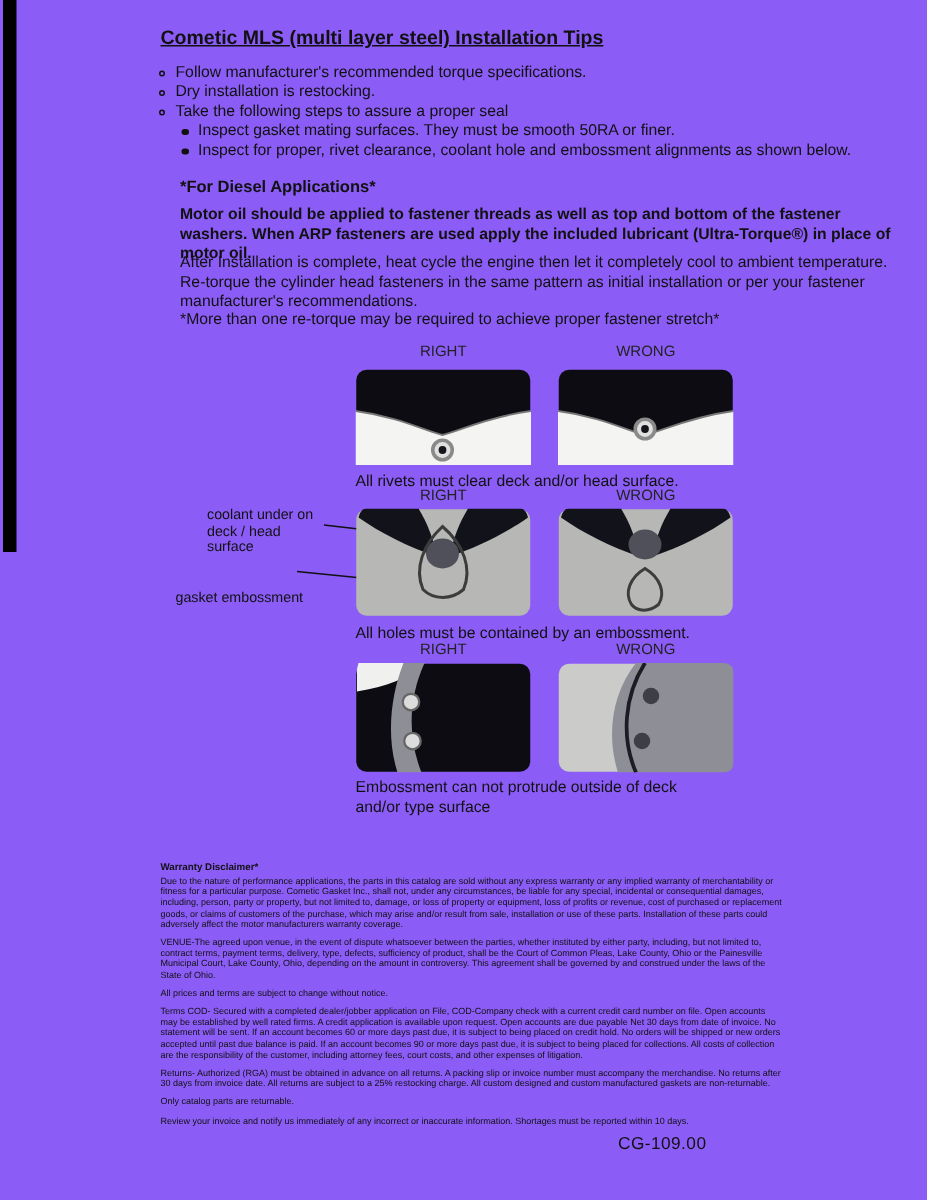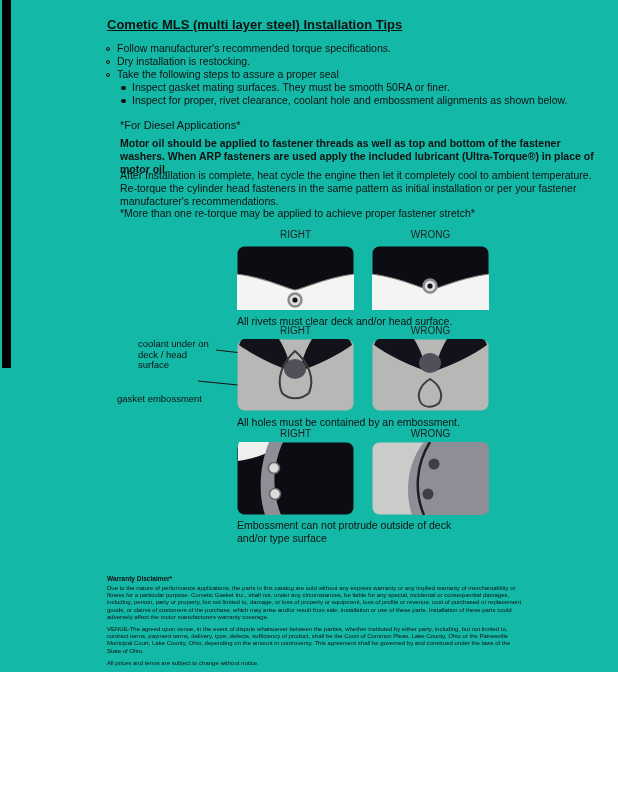--- a/index.html
+++ b/index.html
@@ -1,31 +1,31 @@
 <!DOCTYPE html>
 <html><head>
 <meta charset="utf-8">
 <style>
   * { margin:0; padding:0; box-sizing:border-box; }
   html,body { background:#ffffff; }
   body { font-family:"Liberation Sans", sans-serif; color:#111; }
-  .page { position:relative; width:618px; height:672px; background:#14b8a6; overflow:hidden; }
+  .page { position:relative; width:618px; height:800px; background:#8b5cf6; overflow:hidden; }
   .abs { position:absolute; }
 
   .left-bar { left:2px; top:0; width:9px; height:368px; background:#000; }
 
   .title { left:107px; top:17px; font-size:13px; font-weight:bold; text-decoration:underline; }
 
   .tips { left:104px; top:42px; width:495px; font-size:10.5px; list-style:none; }
   .tips li { position:relative; padding-left:13px; line-height:13px; }
   .tips li.sub { padding-left:28px; }
   .b-hollow { position:absolute; left:2px; top:4.5px; width:4px; height:4px; border:1px solid #111; border-radius:50%; }
   .b-solid  { position:absolute; left:17px; top:4.5px; width:4.5px; height:4.5px; background:#111; border-radius:50%; }
 
-  .h-diesel { left:120px; top:119px; font-size:11px; font-weight:normal; }
+  .h-diesel { left:120px; top:119px; font-size:11px; font-weight:bold; }
   .para { left:120px; width:484px; font-size:10.5px; line-height:13px; }
   .p1 { top:137px;font-weight:bold; }
   .p2 { top:169px; }
   .note { top:207px; }
 
   .fig-label { width:117px; text-align:center; font-size:10px; color:#222; }
   .fig { width:117px; }
   .caption { font-size:10.5px; line-height:13px; }
 
   .ann { font-size:9.5px; line-height:10.5px; }
@@ -49,21 +49,21 @@
     <li><span class="b-hollow"></span><span>Follow manufacturer's recommended torque specifications.</span></li>
     <li><span class="b-hollow"></span><span>Dry installation is restocking.</span></li>
     <li><span class="b-hollow"></span><span>Take the following steps to assure a proper seal</span></li>
     <li class="sub"><span class="b-solid"></span><span>Inspect gasket mating surfaces.  They must be smooth 50RA or finer.</span></li>
     <li class="sub"><span class="b-solid"></span><span>Inspect for proper, rivet clearance, coolant hole and embossment alignments as shown below.</span></li>
   </ul>
 
   <div class="abs h-diesel">*For Diesel Applications*</div>
   <div class="abs para p1">Motor oil should be applied to fastener threads as well as top and bottom of the fastener washers. When ARP fasteners are used apply the included lubricant (Ultra-Torque®) in place of motor oil.</div>
   <div class="abs para p2">After Installation is complete, heat cycle the engine then let it completely cool to ambient temperature. Re-torque the cylinder head fasteners in the same pattern as initial installation or per your fastener manufacturer's recommendations.</div>
-  <div class="abs para note">*More than one re-torque may be applied to achieve proper fastener stretch*</div>
+  <div class="abs para note">*More than one re-torque may be required to achieve proper fastener stretch*</div>
 
   <div class="abs fig-label" style="left:237px; top:229px;">RIGHT</div>
   <div class="abs fig-label" style="left:372px; top:229px;">WRONG</div>
 
   <svg class="abs fig" style="left:237px; top:246px;" width="117" height="64" viewBox="0 0 117 64">
     <rect x="0.5" y="0.5" width="116" height="63" rx="7" fill="#0c0c12"></rect>
     <path d="M0,64 L0,28 C30,32 48,42 58,44 C68,42 87,32 117,28 L117,64 Z" fill="#f4f4f2"></path>
     <path d="M0,28 C30,32 48,42 58,44 C68,42 87,32 117,28" fill="none" stroke="#777" stroke-width="1.2"></path>
     <circle cx="58" cy="54" r="6.5" fill="#e0e0e0" stroke="#8a8a8a" stroke-width="2.4"></circle>
     <circle cx="58" cy="54" r="2.6" fill="#15151c"></circle>

